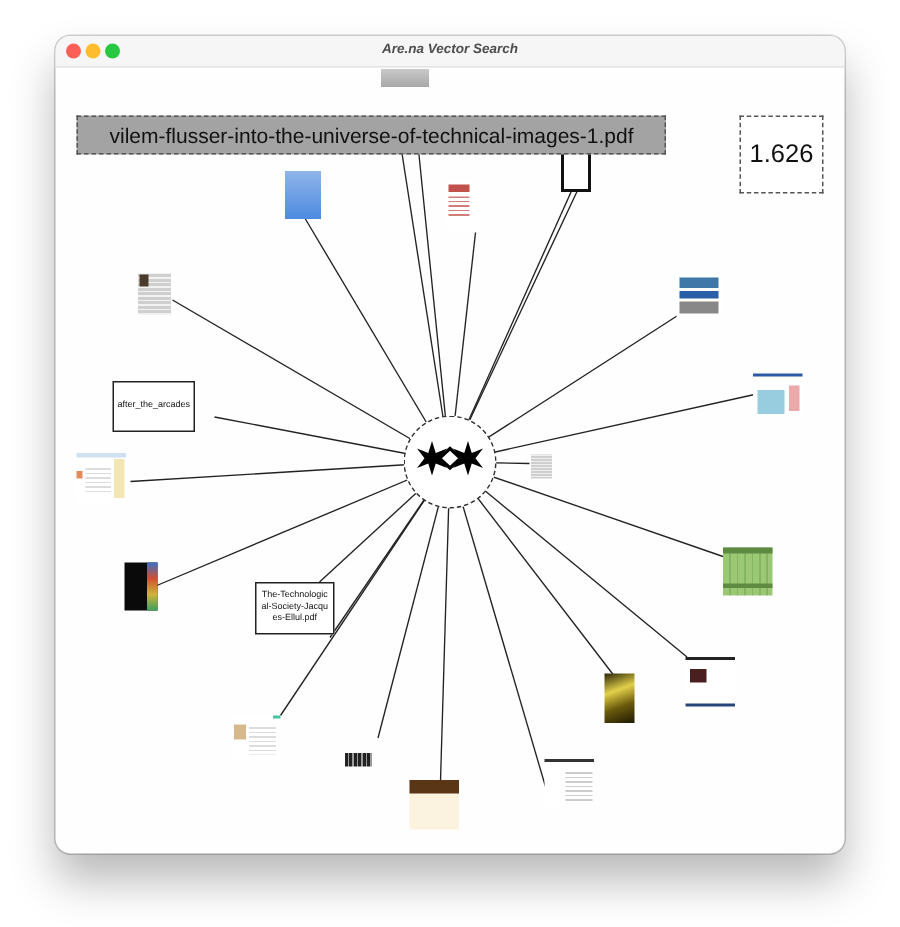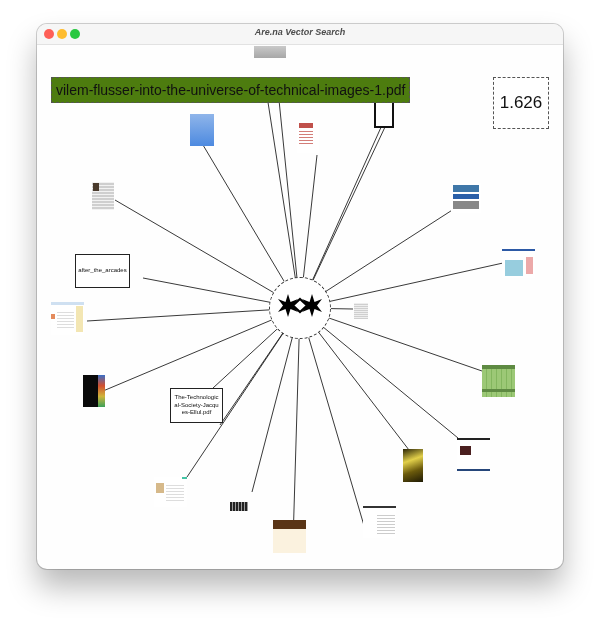--- a/index.html
+++ b/index.html
@@ -27,22 +27,22 @@
   }
   .canvas { position:absolute; left:0; top:21px; width:526px; height:524px; }
   svg.edges { position:absolute; left:0; top:0; }
   .thumb { position:absolute; box-sizing:border-box; }
   .label-box {
     position:absolute; background:#fff; border:1px solid #222;
     font-size:6px; color:#111; display:flex; align-items:center; justify-content:center;
     text-align:center; box-sizing:border-box; line-height:1.25;
   }
   .hover-title {
-    position:absolute; left:14px; top:32px; height:26px; padding:0 4px;
-    border:1px dashed #555; background:#4d7c0f; font-size:14px; color:#111;
+    position:absolute; left:14px; top:32px; height:26px; padding:0 21px;
+    border:1px dashed #555; background:#a3a3a3; font-size:14px; color:#111;
     display:flex; align-items:center; box-sizing:border-box;
   }
   .score {
     position:absolute; left:456px; top:32px; width:56px; height:52px;
     border:1px dashed #555; background:#fff; font-size:17px; color:#111;
     display:flex; align-items:center; justify-content:center; box-sizing:border-box;
   }
   .hub {
     position:absolute; left:232px; top:232px; width:62px; height:62px;
     border-radius:50%; border:1.3px dashed #333; background:#fff; box-sizing:border-box;

